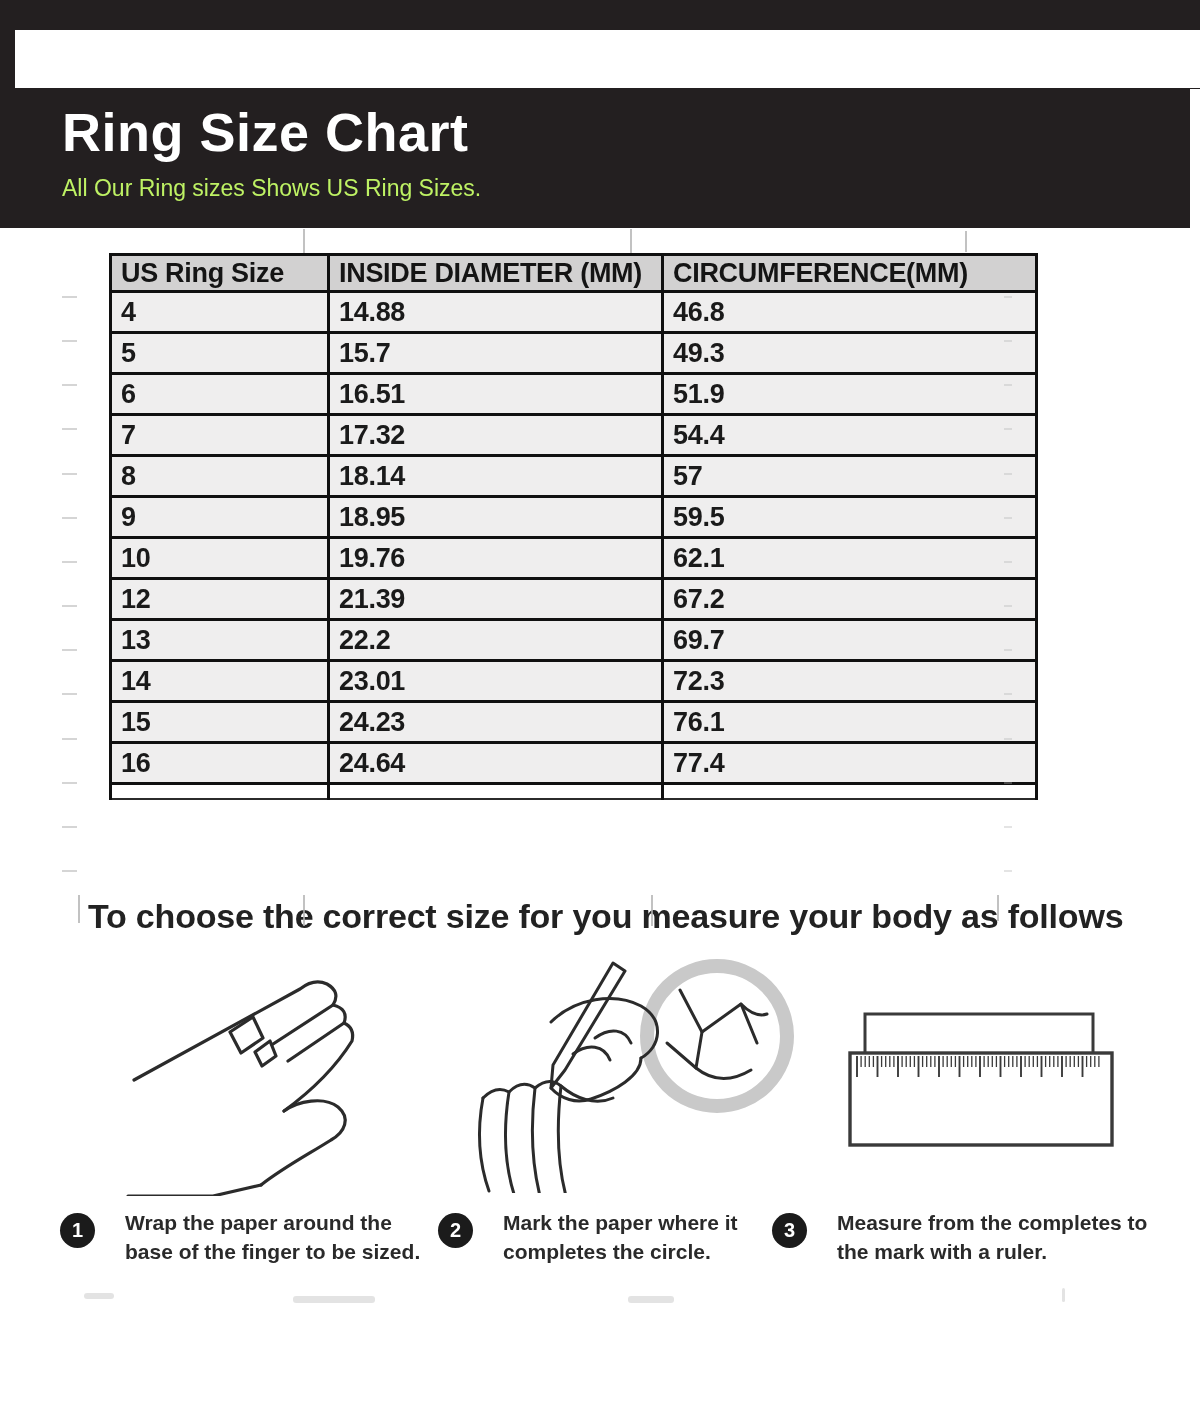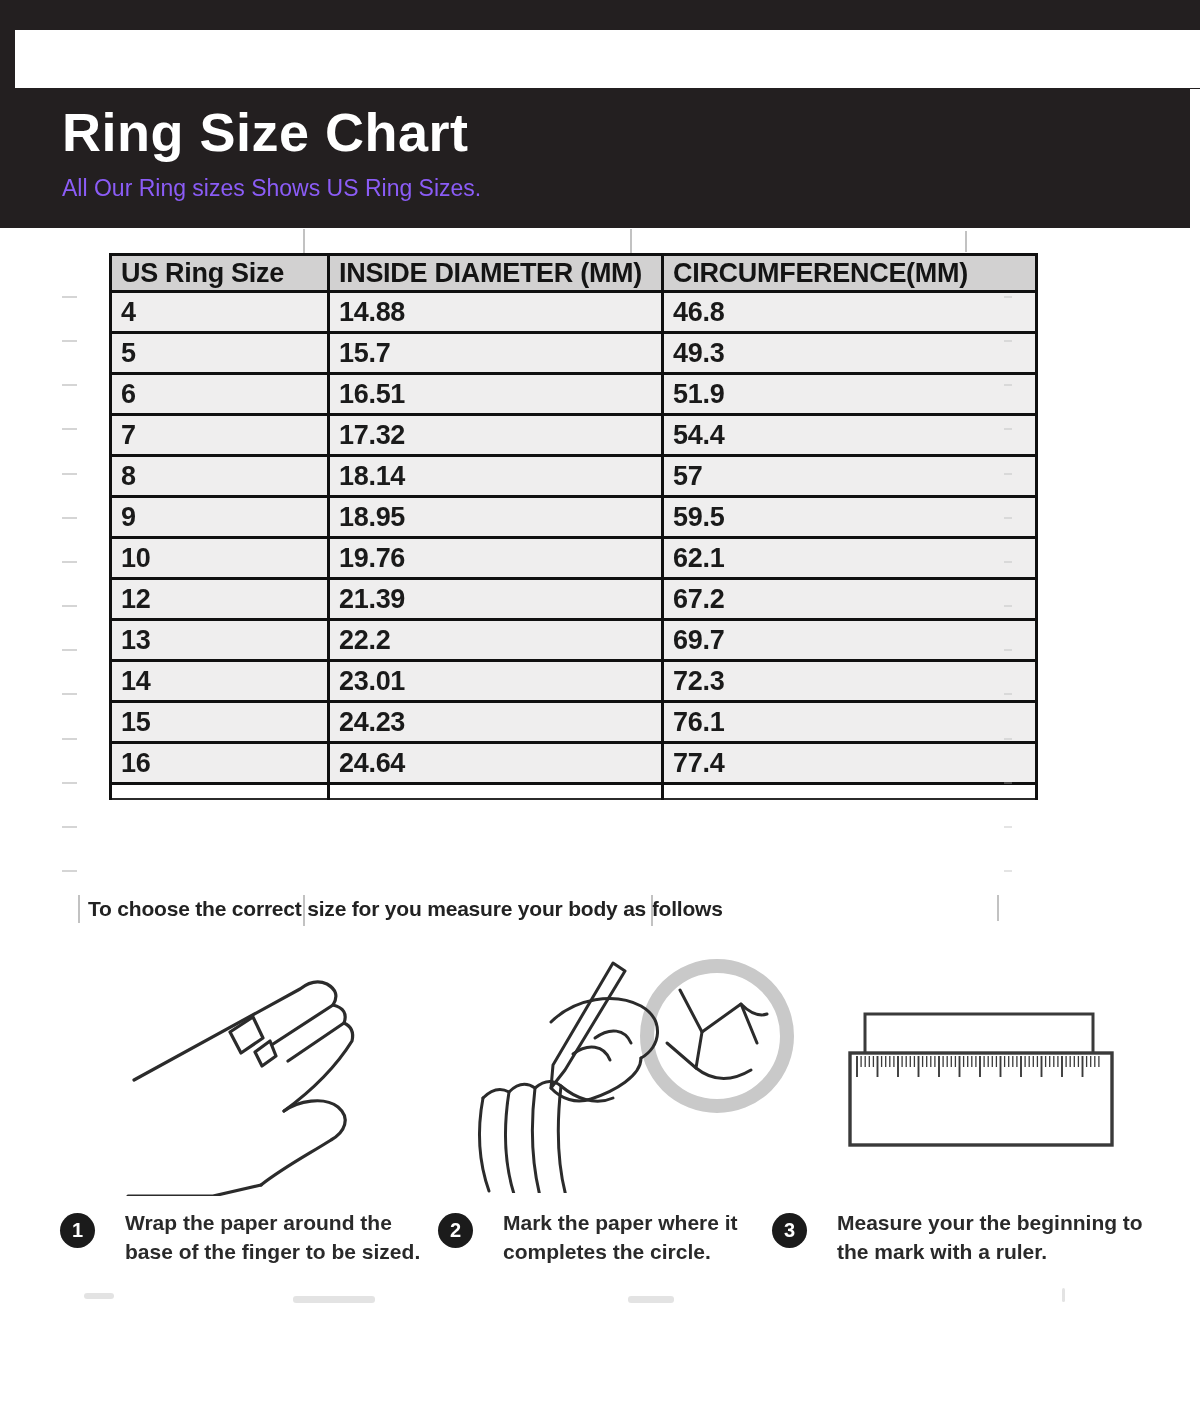--- a/index.html
+++ b/index.html
@@ -10,21 +10,21 @@
   }
   
   .top-dark   { position:absolute; left:0; top:0; width:1200px; height:89px; background:#231f20; }
   .white-band { position:absolute; left:15px; top:30px; width:1185px; height:58px; background:#ffffff; }
   .header-band{ position:absolute; left:0; top:89px; width:1190px; height:139px; background:#231f20; }
   .header-band h1 {
     position:absolute; left:62px; top:12px; color:#ffffff;
     font-size:54px; font-weight:bold; letter-spacing:0.5px;
   }
   .header-band p {
-    position:absolute; left:62px; top:86px; color:#8b5cf6;
+    position:absolute; left:62px; top:86px; color:#bef264;
     font-size:23px; font-weight:normal;
   }
   .smudge-br { position:absolute; left:858px; top:208px; width:332px; height:22px;
     background:linear-gradient(to right, rgba(255,255,255,0), #ffffff 60%); border-radius:10px; }
   .smudge-bl { position:absolute; left:14px; top:217px; width:80px; height:13px;
     background:#ffffff; border-radius:50%; opacity:.9; }
 
   
   table.size-table {
     position:absolute; left:78px; top:253px; width:926px;
@@ -42,21 +42,21 @@
     font-size:27px; font-weight:bold; color:#1a1a1a; letter-spacing:-0.3px;
   }
   table.size-table tr.empty-row td {
     background:#ffffff; height:15px;
     border-bottom:2px solid #2b2b2b;
   }
 
   
   .measure-heading {
     position:absolute; left:88px; top:897px;
-    font-size:21px; font-weight:bold; color:#222222; letter-spacing:-0.2px;
+    font-size:34px; font-weight:bold; color:#222222; letter-spacing:-0.2px;
   }
 
   
   .illus { position:absolute; }
   .illus svg { display:block; }
 
   
   .step { position:absolute; top:1208px; display:flex; align-items:flex-start; }
   .step .num {
     flex:0 0 auto; width:35px; height:35px; border-radius:50%;
@@ -290,21 +290,21 @@
   <div class="step step2">
     <div class="num">2</div>
     <div class="txt">
       <div>Mark the paper where it</div>
       <div>completes the circle.</div>
     </div>
   </div>
   <div class="step step3">
     <div class="num">3</div>
     <div class="txt">
-      <div>Measure your the beginning to</div>
+      <div>Measure from the completes to</div>
       <div>the mark with a ruler.</div>
     </div>
   </div>
 
   <div id="artifacts">
       <div class="artifact" style="left: 303px; top: 229px; width: 2px; height: 24px; opacity: 0.8;"></div>
       <div class="artifact" style="left: 630px; top: 229px; width: 2px; height: 24px; opacity: 0.8;"></div>
       <div class="artifact" style="left: 965px; top: 231px; width: 2px; height: 21px; opacity: 0.8;"></div>
       <div class="artifact" style="left: 78px; top: 895px; width: 2px; height: 28px; opacity: 0.8;"></div>
       <div class="artifact" style="left: 303px; top: 895px; width: 2px; height: 31px; opacity: 0.8;"></div>

